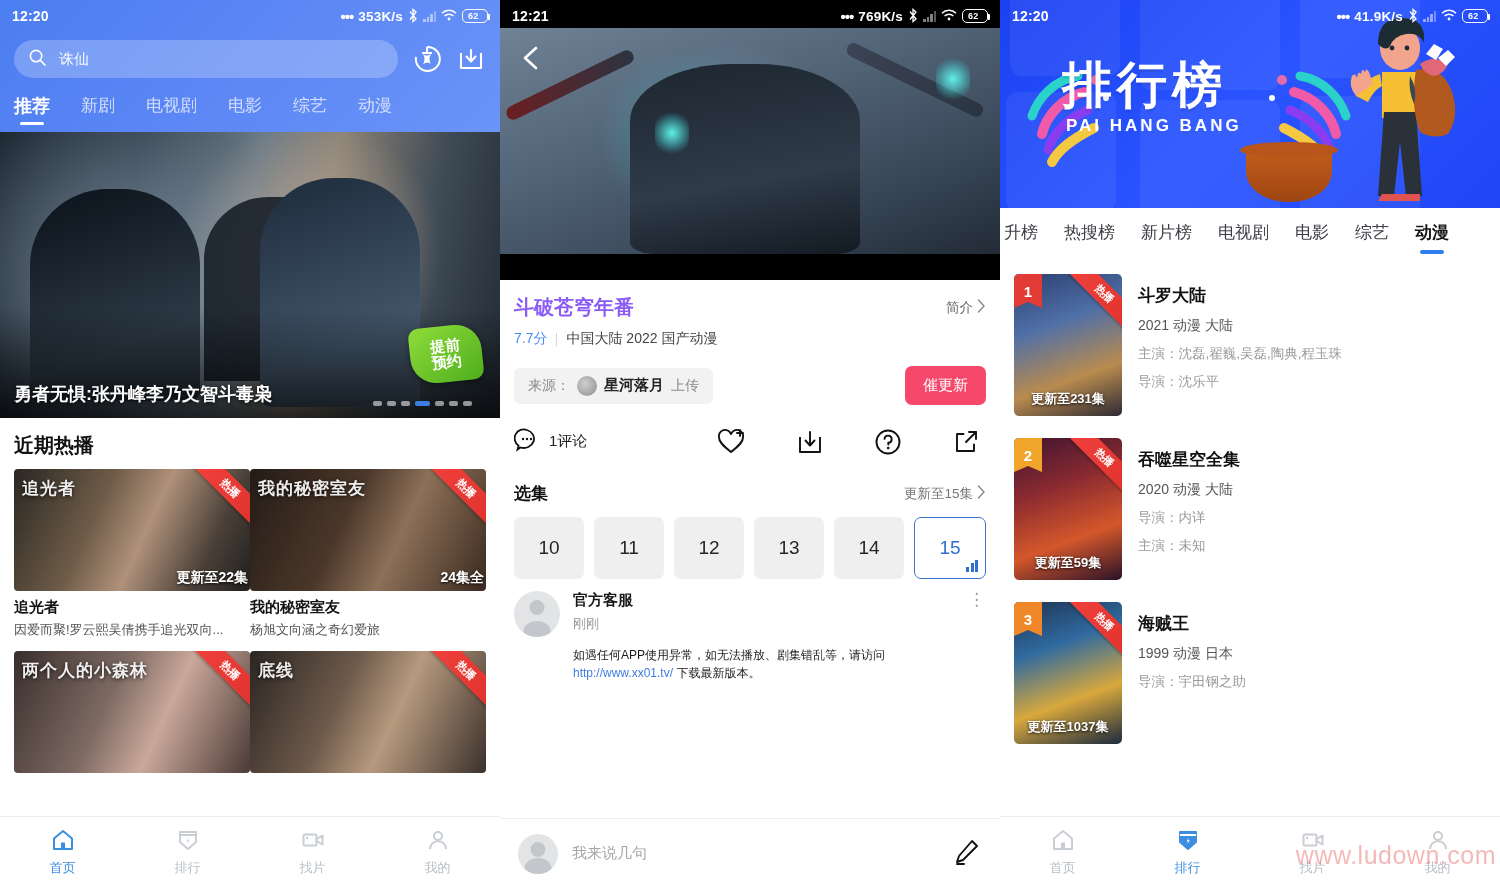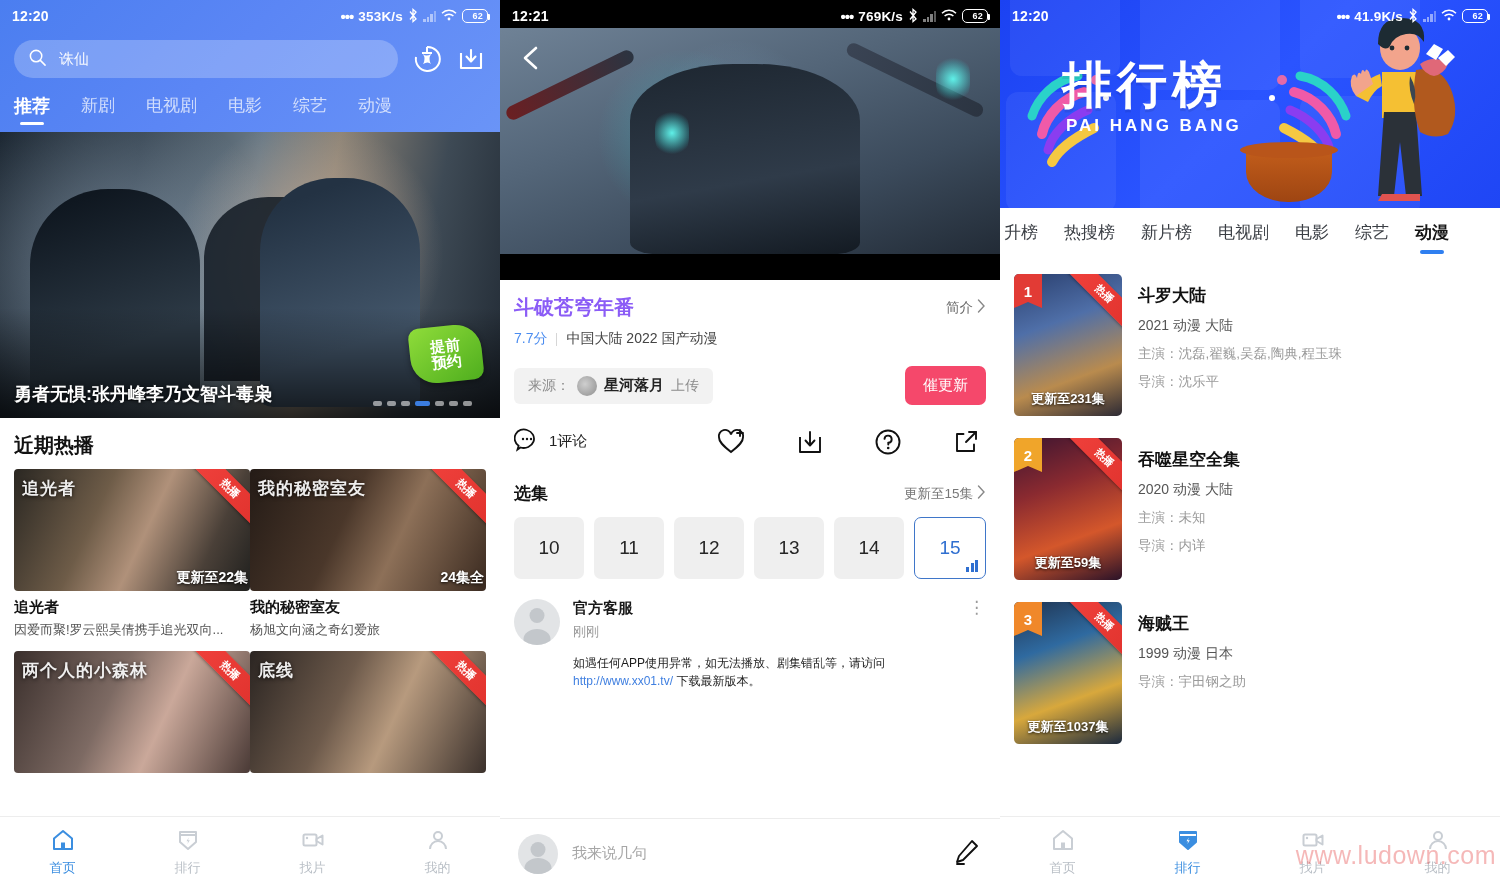--- a/index.html
+++ b/index.html
@@ -17,21 +17,21 @@
     justify-content: space-between; padding: 0 12px;
     font-size: 14px; font-weight: bold; letter-spacing: .2px;
   }
   .sb-right { display: flex; align-items: center; gap: 5px; }
   .sb-dots { letter-spacing: -1px; font-size: 15px; }
   .sb-speed { font-size: 13.5px; font-weight: bold; }
   .ico { display: inline-block; line-height: 1; }
   .batt {
     border: 1.4px solid currentColor; border-radius: 5px;
     font-size: 9px; padding: 1px 4px 1px 5px; font-weight: bold;
-    position: relative; min-width: 26px; text-align: right;
+    position: relative; min-width: 26px; text-align: left;
   }
   .batt:after {
     content: ""; position: absolute; right: -3px; top: 4px;
     width: 2px; height: 6px; background: currentColor; border-radius: 0 1px 1px 0;
   }
   .sig { display: flex; align-items: flex-end; gap: 1px; height: 11px; }
   .sig i { width: 2.5px; background: currentColor; opacity: .5; display: block; }
   .sig i:nth-child(1) { height: 3px; }
   .sig i:nth-child(2) { height: 5px; }
   .sig i:nth-child(3) { height: 8px; }
@@ -211,21 +211,21 @@
   .ep.active { background:#fff; border:1.5px solid #3f76c9; color:#2f6fd0; }
   .ep .bars { position:absolute; right:7px; bottom:6px; display:flex; gap:1.5px; align-items:flex-end; }
   .ep .bars i { width:3px; background:#2f6fd0; display:block; }
   .ep .bars i:nth-child(1){height:5px} .ep .bars i:nth-child(2){height:9px} .ep .bars i:nth-child(3){height:12px}
   .p2-rev { display:flex; align-items:center; justify-content:space-between; margin-top:22px; }
   .p2-rev h3 { font-size:16.5px; font-weight:bold; color:#111; }
   .p2-rev h3 span { font-weight:normal; font-size:14px; color:#777; }
   .sorts { display:flex; gap:8px; }
   .sort { background:#f0f3f7; color:#a8adb4; border-radius:4px; padding:5px 13px; font-size:14px; }
   .sort.on { color:#3f7fe0; background:#eef2f8; }
-  .cmt { display:flex; gap:13px; margin-top:20px; }
+  .cmt { display:flex; gap:13px; margin-top:12px; }
   .avatar {
     width:46px; height:46px; border-radius:50%; background:#e2e4e6; flex:none;
     position:relative; overflow:hidden;
   }
   .avatar:before { content:""; position:absolute; left:50%; top:20%; transform:translateX(-50%);
     width:15px; height:15px; border-radius:50%; background:#c3c7cb; }
   .avatar:after { content:""; position:absolute; left:50%; bottom:-4px; transform:translateX(-50%);
     width:27px; height:20px; border-radius:50% 50% 0 0; background:#c3c7cb; }
   .avatar.sm { width:40px; height:40px; }
   .cmt-body { flex:1; }
@@ -747,22 +747,22 @@
 
     <div class="rankrow">
       <div class="poster poster-2">
         <div class="rank-num c2">2</div>
         <div class="ribbon">热播</div>
         <div class="poster-ep">更新至59集</div>
       </div>
       <div class="rankinfo">
         <h4>吞噬星空全集</h4>
         <div class="rank-meta">2020  动漫  大陆</div>
+        <div class="rank-line">导演：内详</div>
         <div class="rank-line">主演：未知</div>
-        <div class="rank-line">导演：内详</div>
       </div>
     </div>
 
     <div class="rankrow">
       <div class="poster poster-3">
         <div class="rank-num c3">3</div>
         <div class="ribbon">热播</div>
         <div class="poster-ep">更新至1037集</div>
       </div>
       <div class="rankinfo">

